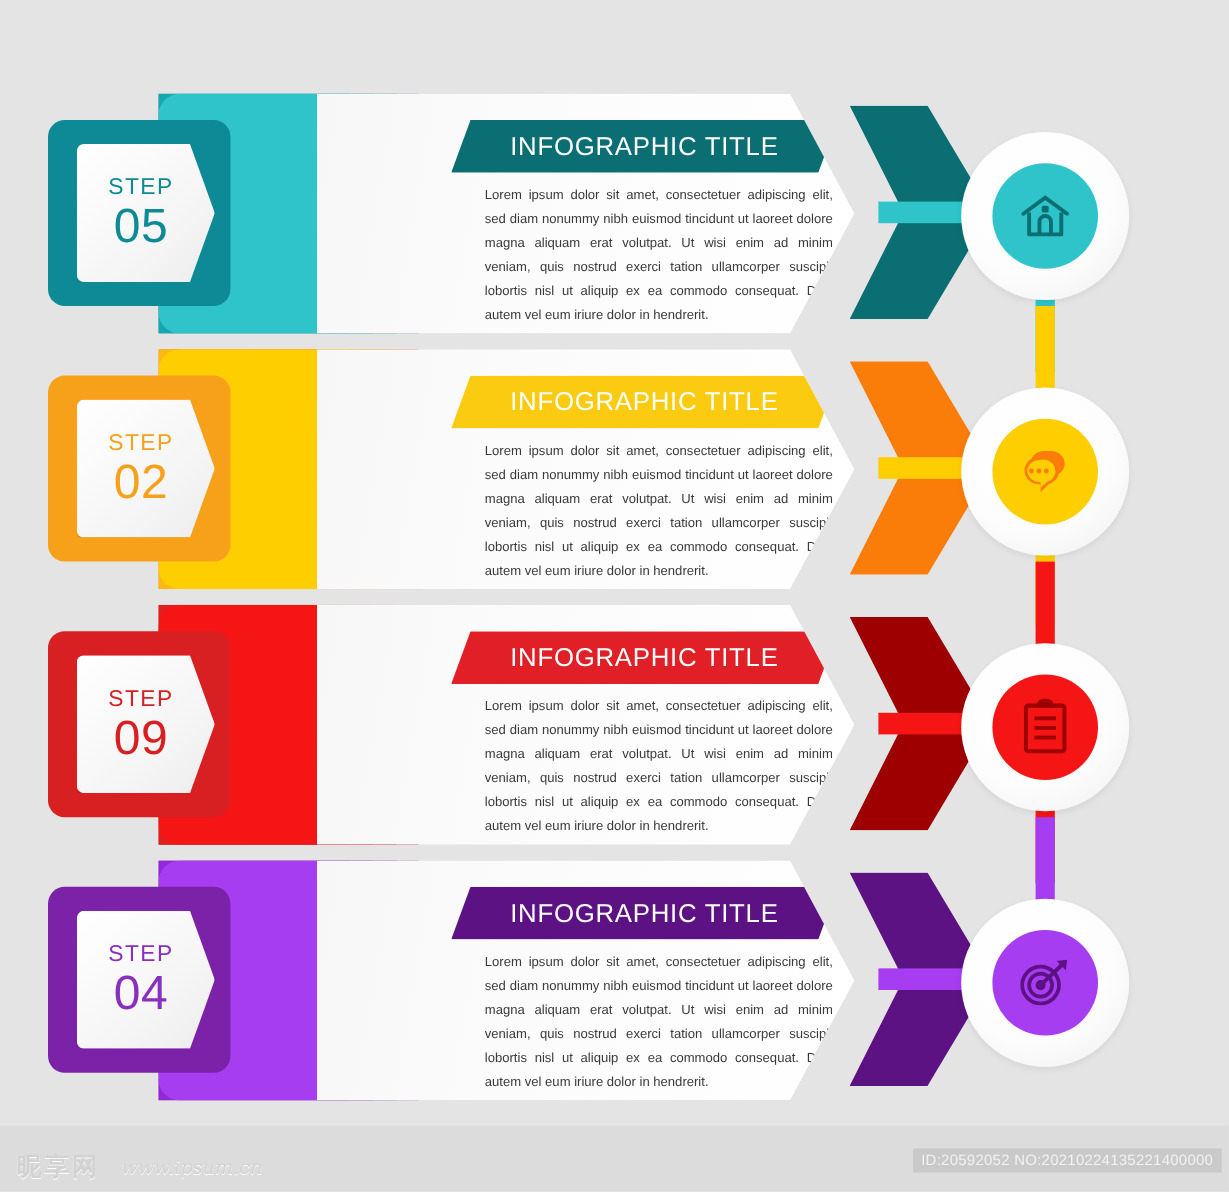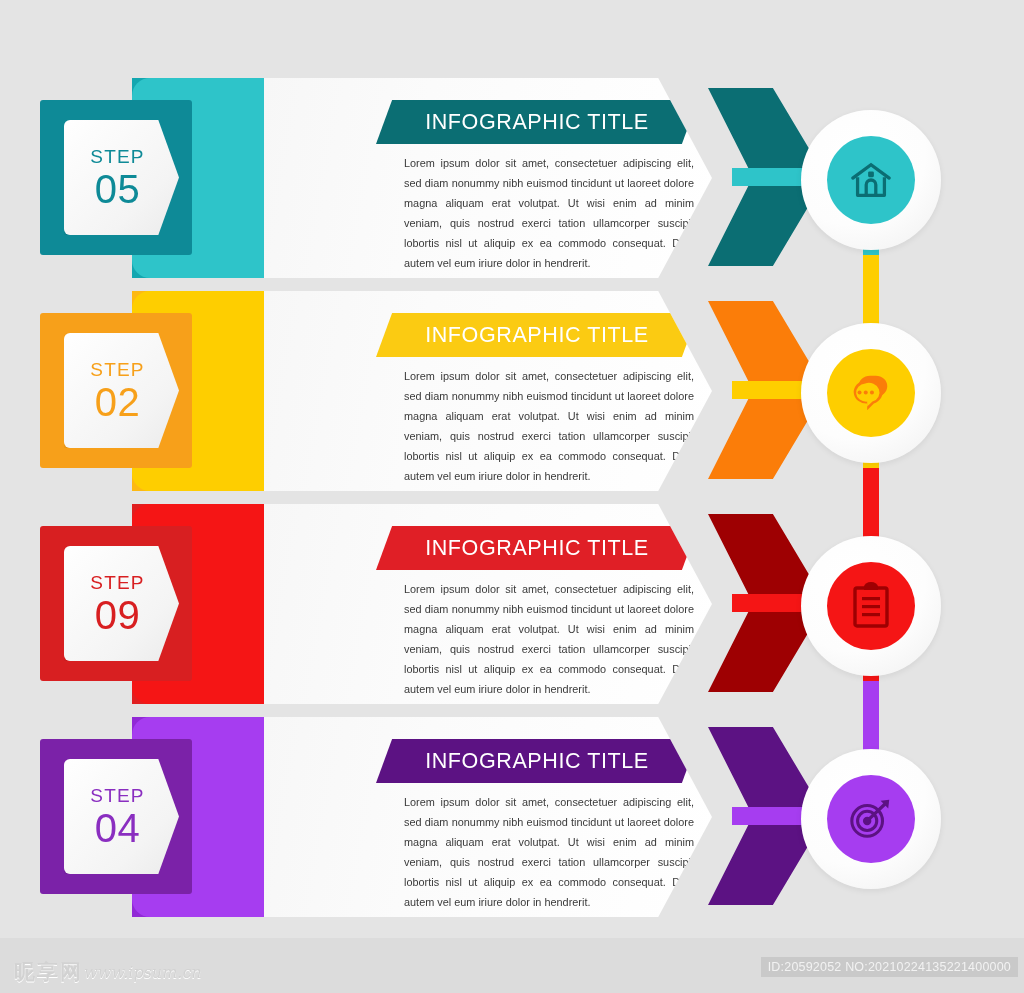--- a/index.html
+++ b/index.html
@@ -81,21 +81,21 @@
     text-align: justify;
   }
 
   
   .badge-outer {
     position: absolute;
     left: 8px;
     top: 30px;
     width: 152px;
     height: 155px;
-    border-radius: 3px;
+    border-radius: 14px;
   }
   .badge-inner {
     position: absolute;
     left: 24px;
     top: 20px;
     width: 115px;
     height: 115px;
     background: linear-gradient(135deg,#ffffff 0%,#f4f4f4 70%,#ebebeb 100%);
     clip-path: polygon(0% 0%, 82% 0%, 100% 50%, 82% 100%, 0% 100%);
     border-radius: 6px;
@@ -176,21 +176,21 @@
     width: 1024px;
     height: 55px;
     background: #dcdcdc;
   }
   #wm-logo {
     position: absolute;
     left: 14px;
     top: 958px;
     display: flex;
     align-items: center;
-    gap: 1px;
+    gap: 18px;
   }
   #wm-logo .cn {
     font-size: 21px;
     color: #d2d2d2;
     letter-spacing: 2px;
     font-family: "DejaVu Sans", sans-serif;
     font-weight: bold;
     text-shadow: 0 1px 0 #fff;
   }
   #wm-logo .url {

